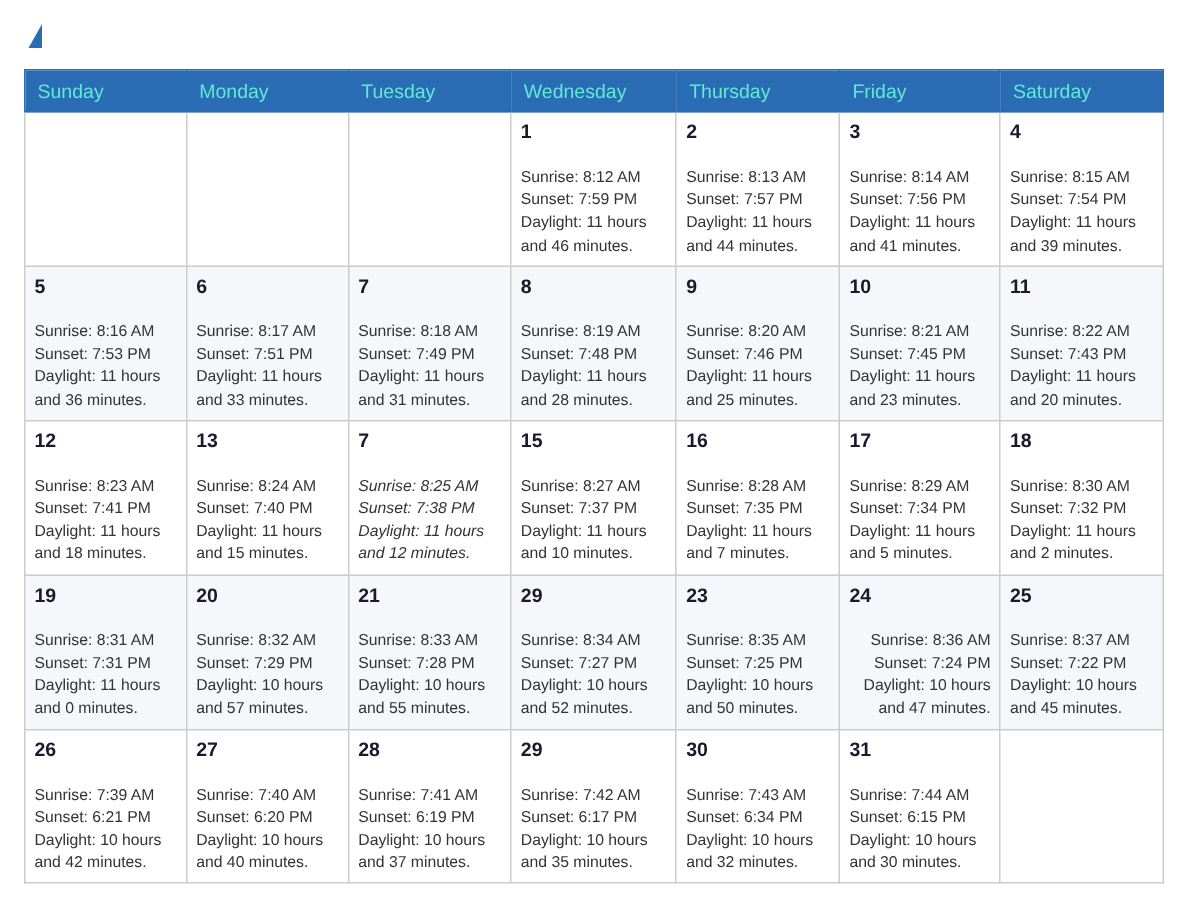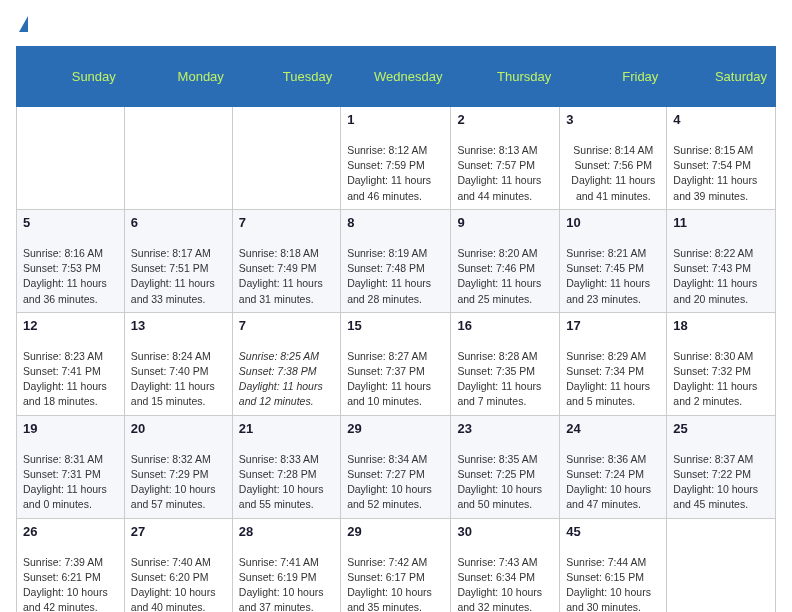--- a/index.html
+++ b/index.html
@@ -50,23 +50,23 @@
       color: #444;
       margin-top: 2px;
     }
     .calendar-table {
       width: 100%;
       border-collapse: collapse;
       font-size: 11px;
     }
     .calendar-table th {
       background: #2a6db5;
-      color: #bef264;
-      text-align: right;
-      padding: 22px 8px;
+      color: #5eead4;
+      text-align: left;
+      padding: 6px 8px;
       font-size: 13px;
       font-weight: normal;
       border: 1px solid #2a6db5;
     }
     .calendar-table td {
       border: 1px solid #ccc;
       vertical-align: top;
       padding: 5px 6px;
       width: 113px;
       min-height: 80px;
@@ -132,21 +132,21 @@
 Daylight: 11 hours and 46 minutes.</div>
         </td>
         <td>
           <div class="day-number">2</div>
           <div class="day-info" style="white-space: pre-line;">Sunrise: 8:13 AM
 Sunset: 7:57 PM
 Daylight: 11 hours and 44 minutes.</div>
         </td>
         <td>
           <div class="day-number">3</div>
-          <div class="day-info" style="white-space: pre-line; text-align: center;">Sunrise: 8:14 AM
+          <div class="day-info" style="white-space: pre-line;">Sunrise: 8:14 AM
 Sunset: 7:56 PM
 Daylight: 11 hours and 41 minutes.</div>
         </td>
         <td>
           <div class="day-number">4</div>
           <div class="day-info" style="white-space: pre-line;">Sunrise: 8:15 AM
 Sunset: 7:54 PM
 Daylight: 11 hours and 39 minutes.</div>
         </td>
       </tr>
@@ -264,21 +264,21 @@
 Daylight: 10 hours and 52 minutes.</div>
         </td>
         <td>
           <div class="day-number">23</div>
           <div class="day-info" style="white-space: pre-line;">Sunrise: 8:35 AM
 Sunset: 7:25 PM
 Daylight: 10 hours and 50 minutes.</div>
         </td>
         <td>
           <div class="day-number">24</div>
-          <div class="day-info" style="white-space: pre-line;">Sunrise: 8:36 AM
+          <div class="day-info" style="white-space: pre-line; text-align: right;">Sunrise: 8:36 AM
 Sunset: 7:24 PM
 Daylight: 10 hours and 47 minutes.</div>
         </td>
         <td>
           <div class="day-number">25</div>
           <div class="day-info" style="white-space: pre-line;">Sunrise: 8:37 AM
 Sunset: 7:22 PM
 Daylight: 10 hours and 45 minutes.</div>
         </td>
       </tr>
@@ -307,21 +307,21 @@
 Sunset: 6:17 PM
 Daylight: 10 hours and 35 minutes.</div>
         </td>
         <td>
           <div class="day-number">30</div>
           <div class="day-info" style="white-space: pre-line;">Sunrise: 7:43 AM
 Sunset: 6:34 PM
 Daylight: 10 hours and 32 minutes.</div>
         </td>
         <td>
-          <div class="day-number">45</div>
+          <div class="day-number">31</div>
           <div class="day-info" style="white-space: pre-line;">Sunrise: 7:44 AM
 Sunset: 6:15 PM
 Daylight: 10 hours and 30 minutes.</div>
         </td>
         <td class="empty"></td>
       </tr>
     </tbody>
 </table>
 
 </body></html>

